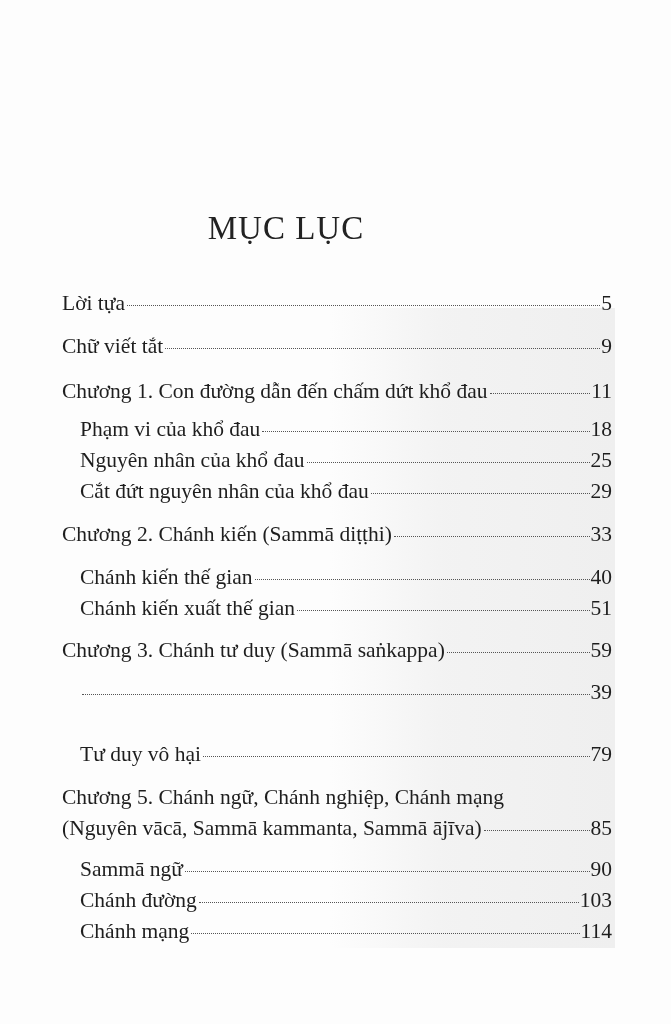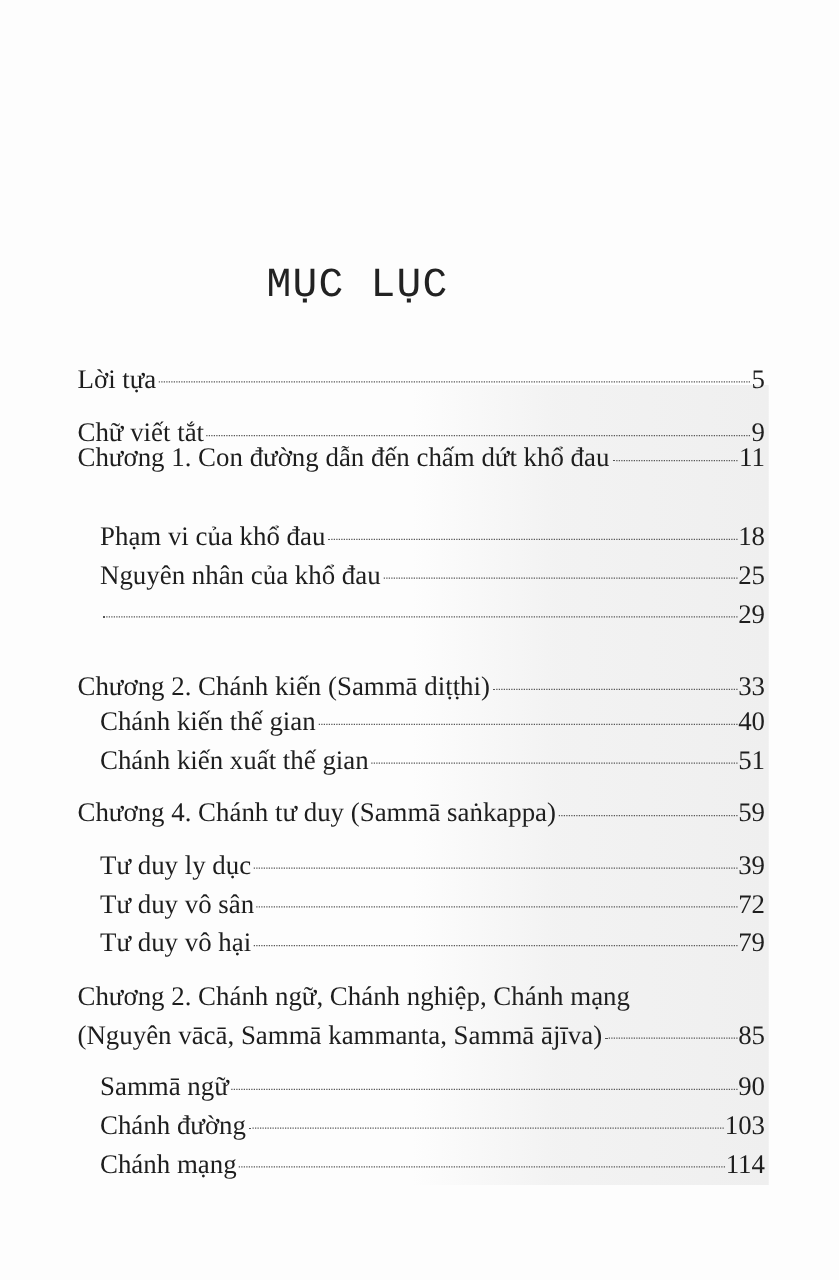--- a/index.html
+++ b/index.html
@@ -23,21 +23,21 @@
     height: 640px;
     background: linear-gradient(90deg, rgba(240,240,240,0) 0%, rgba(238,238,238,0.7) 40%, #efefef 100%);
     pointer-events: none;
   }
   .title {
     position: absolute;
     left: 0;
     width: 572px;
     top: 188px;
     text-align: center;
-    font-family: Liberation Mono, monospace;
+    font-family: Liberation Serif, serif;
     font-size: 33px;
     letter-spacing: 1px;
     color: #222;
     font-weight: normal;
   }
   .toc {
     position: absolute;
     left: 0;
     top: 0;
     width: 671px;
@@ -80,87 +80,82 @@
     <span class="leader"></span>
     <span class="page">5</span>
   </div>
 
   <div class="entry ch" style="top:333px">
     <span class="label">Chữ viết tắt</span>
     <span class="leader"></span>
     <span class="page">9</span>
   </div>
 
-  <div class="entry ch" style="top:353px">
+  <div class="entry ch" style="top:378px">
     <span class="label">Chương  1. Con đường dẫn đến chấm dứt khổ đau</span>
     <span class="leader"></span>
     <span class="page">11</span>
   </div>
 
   <div class="entry sub" style="top:416px">
     <span class="label">Phạm vi của khổ đau</span>
     <span class="leader"></span>
     <span class="page">18</span>
   </div>
 
   <div class="entry sub" style="top:447px">
     <span class="label">Nguyên nhân của khổ đau</span>
     <span class="leader"></span>
     <span class="page">25</span>
   </div>
 
   <div class="entry sub" style="top:478px">
+    <span class="label">Cắt đứt nguyên nhân của khổ đau</span>
     <span class="leader"></span>
     <span class="page">29</span>
   </div>
 
-  <div class="entry ch" style="top:536px">
+  <div class="entry ch" style="top:521px">
     <span class="label">Chương  2. Chánh kiến (Sammā diṭṭhi)</span>
     <span class="leader"></span>
     <span class="page">33</span>
   </div>
 
   <div class="entry sub" style="top:564px">
     <span class="label">Chánh kiến thế gian</span>
     <span class="leader"></span>
     <span class="page">40</span>
   </div>
 
   <div class="entry sub" style="top:595px">
     <span class="label">Chánh kiến xuất thế gian</span>
     <span class="leader"></span>
     <span class="page">51</span>
   </div>
 
   <div class="entry ch" style="top:637px">
-    <span class="label">Chương  4. Chánh tư duy (Sammā saṅkappa)</span>
+    <span class="label">Chương  3. Chánh tư duy (Sammā saṅkappa)</span>
     <span class="leader"></span>
     <span class="page">59</span>
   </div>
 
   <div class="entry sub" style="top:679px">
-    <span class="label">Tư duy ly dục</span>
     <span class="leader"></span>
     <span class="page">39</span>
   </div>
 
-  <div class="entry sub" style="top:710px">
-    <span class="label">Tư duy vô sân</span>
-    <span class="leader"></span>
-    <span class="page">72</span>
-  </div>
 
   <div class="entry sub" style="top:741px">
     <span class="label">Tư duy vô hại</span>
     <span class="leader"></span>
     <span class="page">79</span>
   </div>
 
   <div class="entry ch noleader" style="top:784px">
-    <span class="label">Chương  2. Chánh ngữ, Chánh nghiệp, Chánh mạng</span>
+    <span class="label">Chương  5. Chánh ngữ, Chánh nghiệp, Chánh mạng</span>
 
     <span class="page"></span>
   </div>
 
   <div class="entry ch" style="top:815px">
     <span class="label">(Nguyên vācā, Sammā kammanta, Sammā ājīva)</span>
     <span class="leader"></span>
     <span class="page">85</span>
   </div>
 

